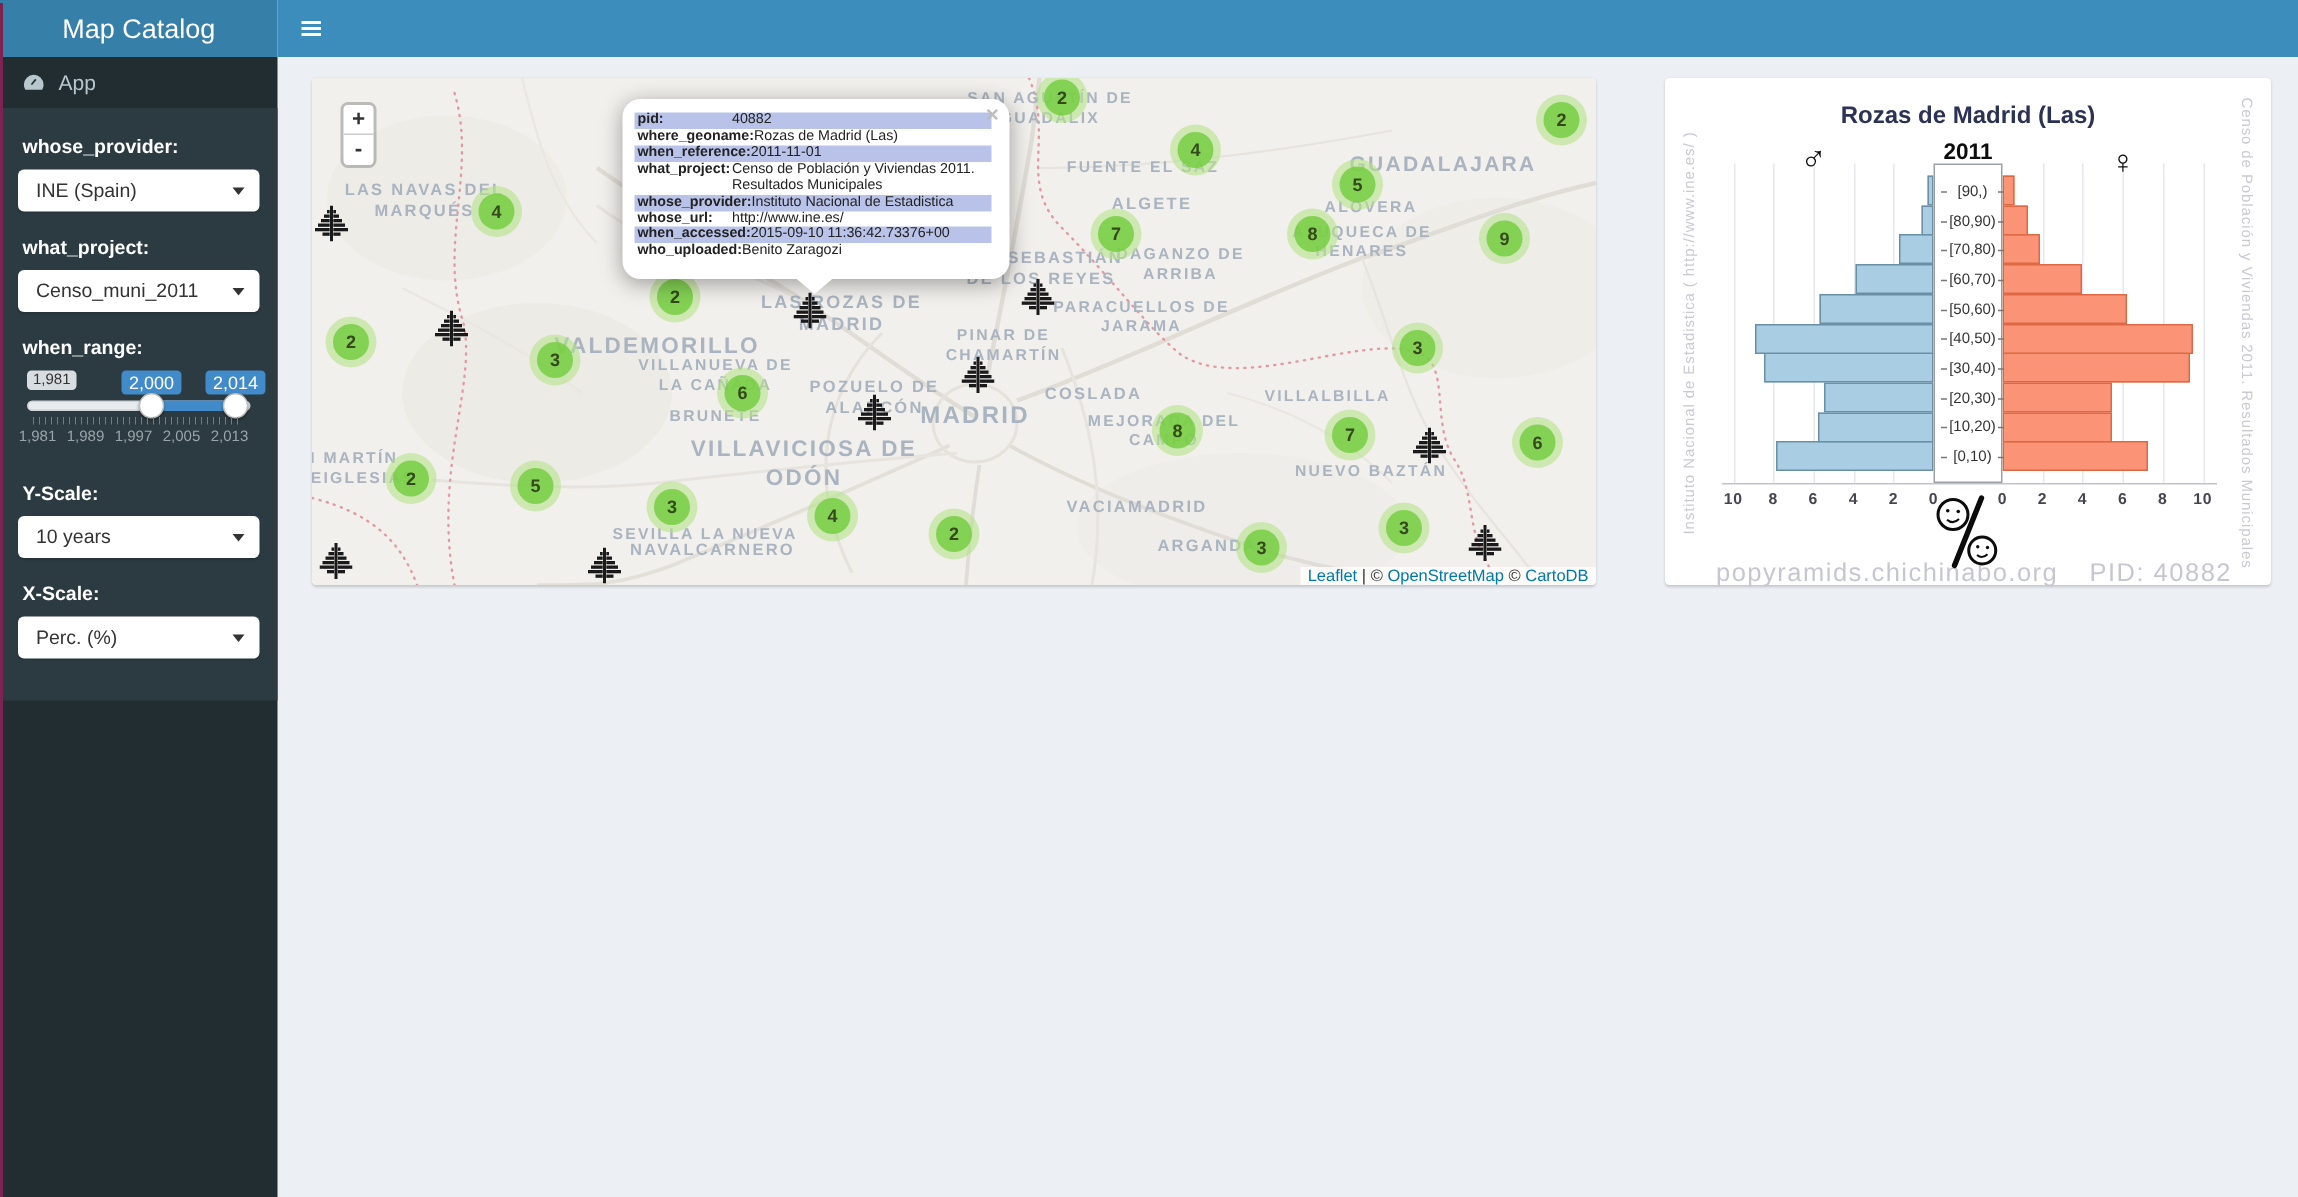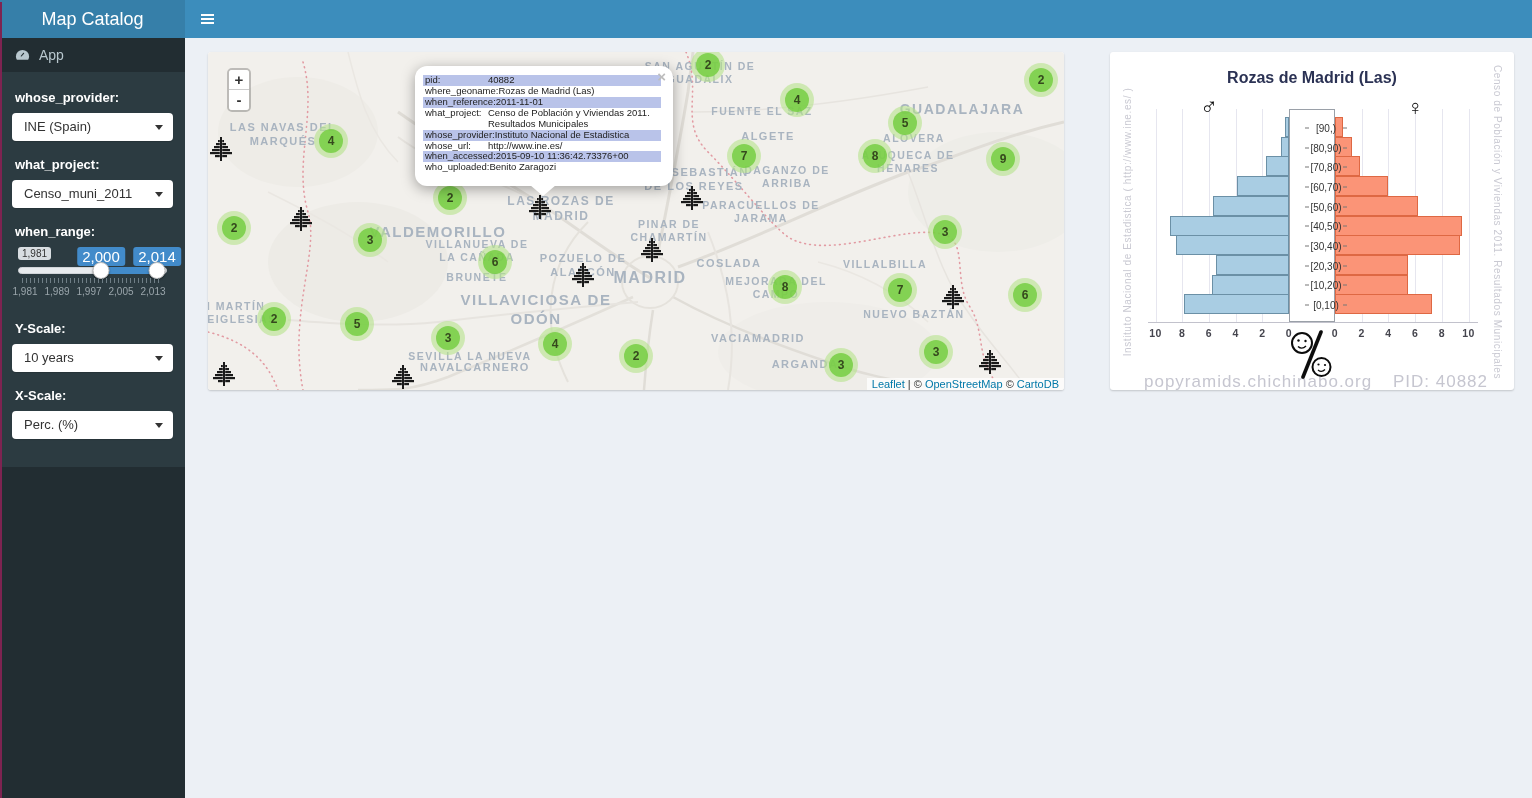--- a/index.html
+++ b/index.html
@@ -30,21 +30,21 @@
          box-shadow:0 1px 1px rgba(0,0,0,.15); }
   .sel .caret { position:absolute; right:10px; top:12px; width:0; height:0;
                 border-left:4px solid transparent; border-right:4px solid transparent;
                 border-top:5px solid #333; }
 
   
   .slider { position:relative; height:58px; margin:6px 6px 0; }
   .irs-min { position:absolute; left:0; top:0; background:#d8dde1; color:#333; font-size:10px;
              padding:1px 4px; border-radius:3px; }
   .irs-badge { position:absolute; top:0; transform:translateX(-50%); background:#428bca; color:#fff;
-               font-size:15px; padding:1px 5px; border-radius:3px; }
+               font-size:12px; padding:1px 5px; border-radius:3px; }
   .irs-line { position:absolute; left:0; right:0; top:20px; height:7px; background:#e8ebee;
               border:1px solid #d0d4d8; border-radius:4px; }
   .irs-bar  { position:absolute; top:20px; height:7px; background:#428bca; }
   .handle { position:absolute; top:15px; width:17px; height:17px; border-radius:50%; background:#fff;
             border:1px solid #bdbdbd; box-shadow:0 1px 2px rgba(0,0,0,.4); transform:translateX(-50%); cursor:grab; }
   .ticks { position:absolute; left:4px; width:137px; top:31px; height:5px;
            background:repeating-linear-gradient(90deg,#6f7e86 0 1px,transparent 1px 4px); }
   .tick-label { position:absolute; top:39px; transform:translateX(-50%); font-size:10px; color:#9aa5ab; }
 
   
@@ -69,41 +69,41 @@
                  font-weight:bold; font-size:15px; cursor:pointer; }
   .zoomctl div:first-child { border-bottom:1px solid #ccc; }
 
   .popup { position:absolute; left:207px; top:14px; width:258px; height:120px; background:#fff;
            border-radius:12px; box-shadow:0 3px 14px rgba(0,0,0,.35); z-index:8; padding:9px 12px 4px 8px; }
   .popup-tail { position:absolute; left:322px; top:133px; width:0; height:0; z-index:8;
                 border-left:13px solid transparent; border-right:13px solid transparent; border-top:11px solid #fff; }
   .popup-close { position:absolute; right:7px; top:2px; color:#bdbdbd; font-size:15px; font-weight:bold; cursor:pointer; }
   .prow { display:flex; font-size:9.5px; line-height:1.15; color:#222; padding:0 2px; }
   .prow.striped { background:#b9c3e9; }
-  .prow .pl { flex:0 0 63px; font-weight:normal; }
+  .prow .pl { flex:0 0 63px; font-weight:bold; }
   .prow .pv { flex:1; }
 
   .attrib { position:absolute; right:0; bottom:0; background:rgba(255,255,255,.75); padding:0 5px;
             font-size:11px; color:#333; z-index:7; }
   .attrib a { color:#0078A8; text-decoration:none; cursor:pointer; }
 
   
   .chart-title { position:absolute; left:0; width:100%; top:17px; text-align:center; font-size:16px;
                  font-weight:bold; color:#2b3254; }
   .chart-year  { position:absolute; left:0; width:100%; top:41px; text-align:center; font-size:15px;
                  font-weight:bold; color:#0c0c0c; }
   .sym { position:absolute; font-size:24px; color:#0c0c0c; z-index:5; }
   .gridline { position:absolute; width:1px; background:#e6e6ef; top:57px; height:213px; }
   .axisline { position:absolute; left:38px; width:330px; top:270px; height:1px; background:#c2c2cc; }
   .bar { position:absolute; height:20px; }
   .bar.male   { background:#a9cde3; border:1px solid #6b90a6; }
   .bar.female { background:#fb9477; border:1px solid #de6843; }
   .agebox { position:absolute; left:179px; top:57px; width:46px; height:213px; background:#fff;
             border:1px solid #9aa0a8; z-index:3; }
-  .agelabel { position:absolute; left:14px; width:100%; text-align:center; font-size:10px; color:#333;
+  .agelabel { position:absolute; left:3px; width:100%; text-align:center; font-size:10px; color:#333;
               transform:translateY(-50%); }
   .agelabel::before, .agelabel::after { content:""; position:absolute; top:5px; width:4px; height:1px; background:#777; }
   .agelabel::before { left:1px; } .agelabel::after { right:1px; }
   .xtick { position:absolute; top:275px; transform:translateX(-50%); font-size:10.5px; font-weight:bold;
            color:#45454e; letter-spacing:.5px; }
   .vnote { position:absolute; white-space:nowrap; font-size:10px; color:#c9c9d2; letter-spacing:.6px; z-index:1; }
   .vnote.left  { left:17px; top:170px; transform:translate(-50%,-50%) rotate(-90deg); }
   .vnote.right { left:387px; top:170px; transform:translate(-50%,-50%) rotate(90deg); }
   .chart-footer { position:absolute; top:320px; font-size:17px; color:#c6c6d0; letter-spacing:1px; }
   .cf-left { left:34px; } .cf-right { right:26px; }
@@ -512,20 +512,21 @@
         </div>
     </div>
     <div class="popup-tail"></div>
 
     <div class="attrib"><a>Leaflet</a><span> | © </span><a>OpenStreetMap</a><span> © </span><a>CartoDB</a></div>
   </div>
 </div>
 
 <div class="card chart-card">
   <div class="chart-title">Rozas de Madrid (Las)</div>
+  <div class="chart-year">2011</div>
   <span class="sym" style="left:90px;top:41px">♂</span>
   <span class="sym" style="left:297px;top:43px;font-size:22px">♀</span>
 
   <div class="vnote left">Instituto Nacional de Estadistica  ( http://www.ine.es/ )</div>
   <div class="vnote right">Censo de Población y Viviendas 2011. Resultados Municipales</div>
 
   <div class="axisline"></div>
   <div id="chart-grid">
       <div class="gridline" style="left: 152.3px;"></div>
       <div class="gridline" style="left: 251.7px;"></div>

